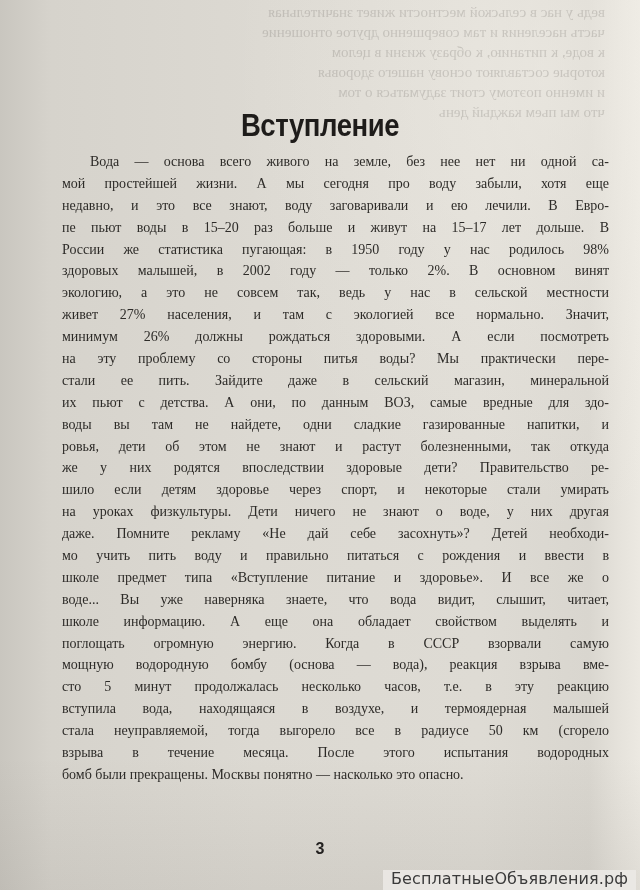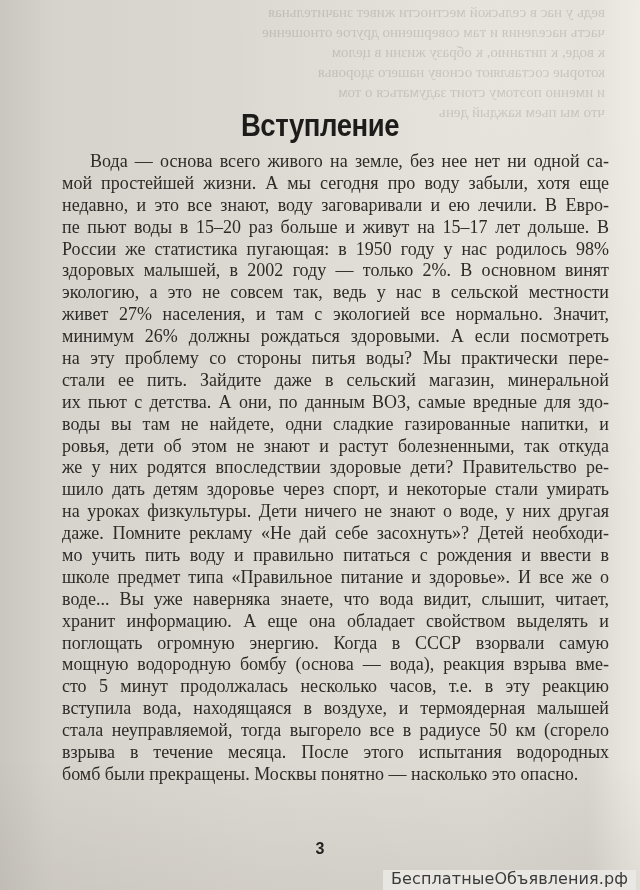--- a/index.html
+++ b/index.html
@@ -49,21 +49,21 @@
       letter-spacing: -0.5px;
       color: #1e1c1a;
       transform: scaleX(0.86);
       transform-origin: 50% 50%;
     }
     .body-text {
       position: absolute;
       left: 62px;
       top: 151px;
       width: 547px;
-      font-size: 18px;
+      font-size: 14px;
       line-height: 21.9px;
       color: #2d2b28;
     }
     .line {
       display: block;
       white-space: nowrap;
       text-align: justify;
       text-align-last: justify;
       height: 21.9px;
     }
@@ -119,27 +119,27 @@
   <span class="line">здоровых малышей, в 2002 году — только 2%. В основном винят</span>
   <span class="line">экологию, а это не совсем так, ведь у нас в сельской местности</span>
   <span class="line">живет 27% населения, и там с экологией все нормально. Значит,</span>
   <span class="line">минимум 26% должны рождаться здоровыми. А если посмотреть</span>
   <span class="line">на эту проблему со стороны питья воды? Мы практически пере-</span>
   <span class="line">стали ее пить. Зайдите даже в сельский магазин, минеральной</span>
   <span class="line">их пьют с детства. А они, по данным ВОЗ, самые вредные для здо-</span>
   <span class="line">воды вы там не найдете, одни сладкие газированные напитки, и</span>
   <span class="line">ровья, дети об этом не знают и растут болезненными, так откуда</span>
   <span class="line">же у них родятся впоследствии здоровые дети? Правительство ре-</span>
-  <span class="line">шило дать детям здоровье через спорт, и некоторые стали умирать</span>
+  <span class="line">шило если детям здоровье через спорт, и некоторые стали умирать</span>
   <span class="line">на уроках физкультуры. Дети ничего не знают о воде, у них другая</span>
   <span class="line">даже. Помните рекламу «Не дай себе засохнуть»? Детей необходи-</span>
   <span class="line">мо учить пить воду и правильно питаться с рождения и ввести в</span>
-  <span class="line">школе предмет типа «Правильное питание и здоровье». И все же о</span>
+  <span class="line">школе предмет типа «Вступление питание и здоровье». И все же о</span>
   <span class="line">воде... Вы уже наверняка знаете, что вода видит, слышит, читает,</span>
-  <span class="line">хранит информацию. А еще она обладает свойством выделять и</span>
+  <span class="line">школе информацию. А еще она обладает свойством выделять и</span>
   <span class="line">поглощать огромную энергию. Когда в СССР взорвали самую</span>
   <span class="line">мощную водородную бомбу (основа — вода), реакция взрыва вме-</span>
   <span class="line">сто 5 минут продолжалась несколько часов, т.е. в эту реакцию</span>
   <span class="line">вступила вода, находящаяся в воздухе, и термоядерная малышей</span>
   <span class="line">стала неуправляемой, тогда выгорело все в радиусе 50 км (сгорело</span>
   <span class="line">взрыва в течение месяца. После этого испытания водородных</span>
   <span class="line last">бомб были прекращены. Москвы понятно — насколько это опасно.</span>
 </div>
 
 <div class="page-number">3</div>

